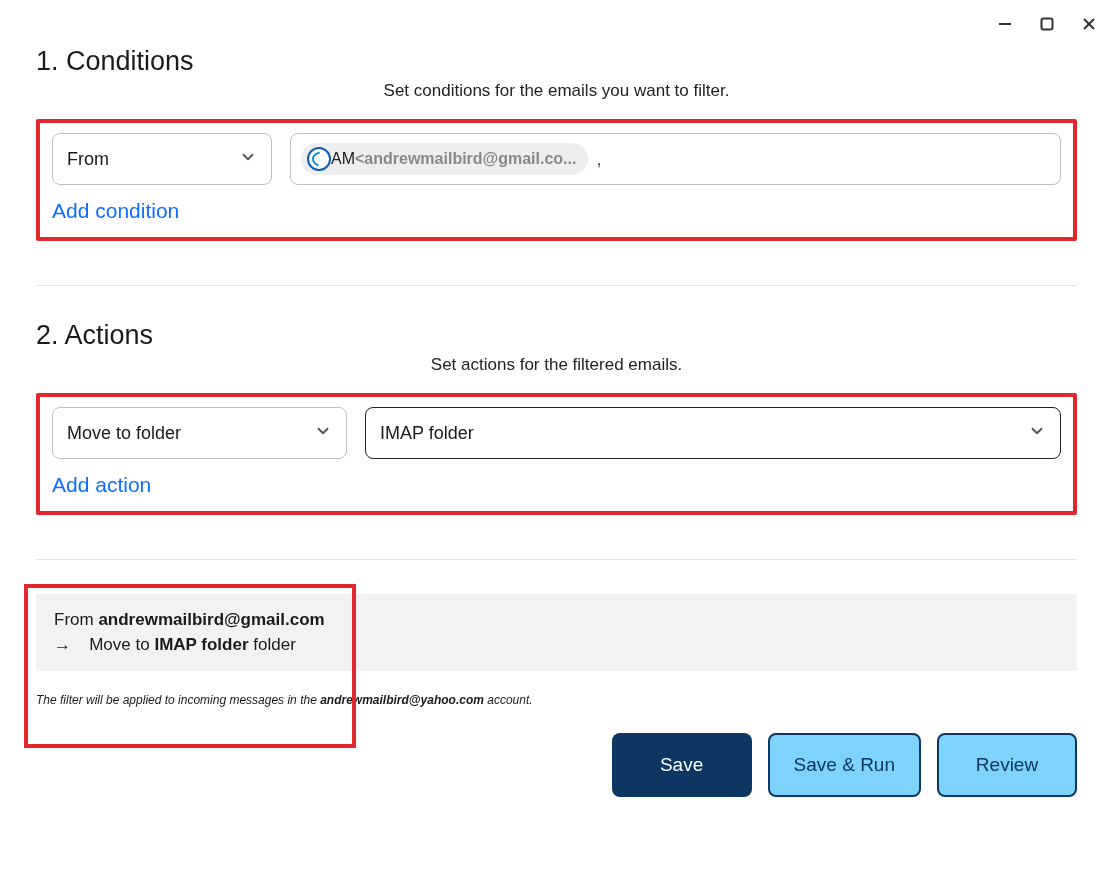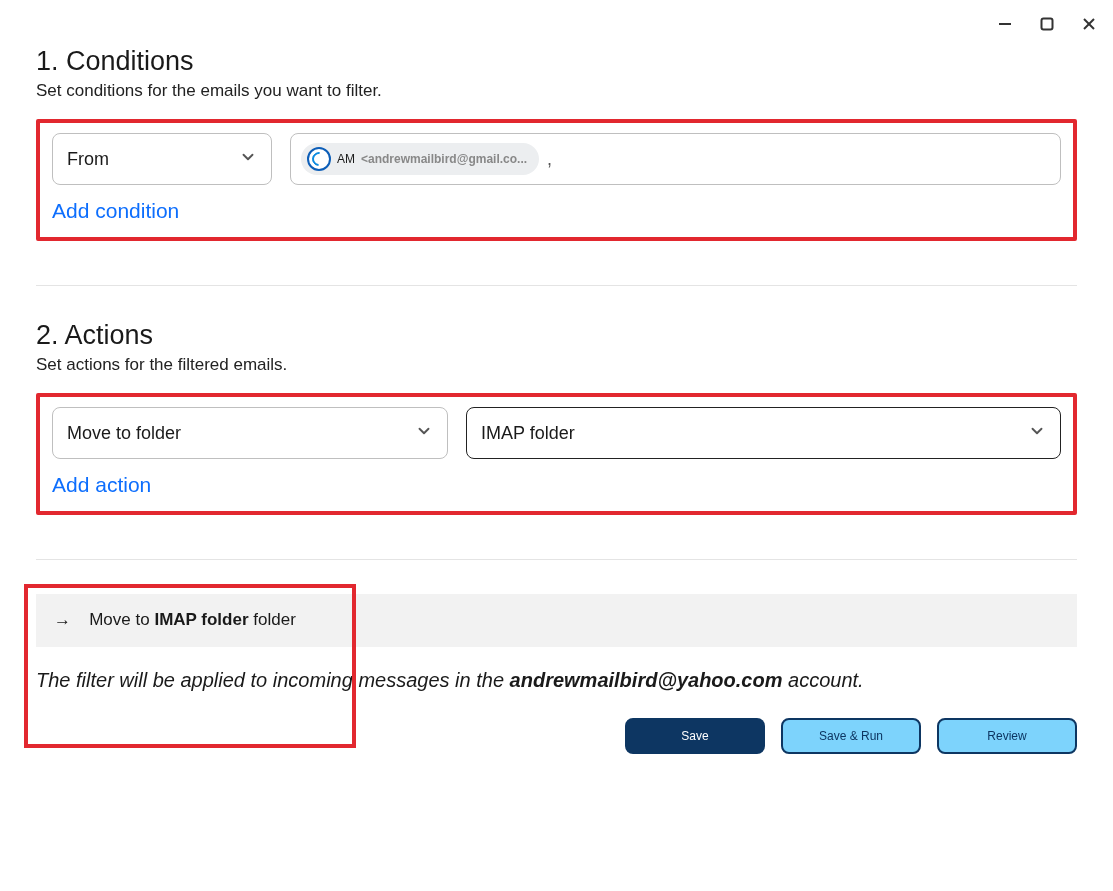--- a/index.html
+++ b/index.html
@@ -33,20 +33,21 @@
     }
     .section-title {
       font-size: 27px;
       font-weight: 400;
       margin-bottom: 4px;
     }
     .section-sub {
       font-size: 17px;
       color: #222;
       margin-bottom: 18px;
+      text-align: center;
     }
     .red-box {
       border: 4px solid #e2282f;
       padding: 10px 12px 14px 12px;
       border-radius: 2px;
     }
     .row {
       display: flex;
       gap: 18px;
       align-items: center;
@@ -78,22 +79,21 @@
       flex: 1;
       gap: 8px;
       background: #fff;
     }
     .chip {
       background: #eceef0;
       border-radius: 999px;
       padding: 4px 12px 4px 6px;
       display: flex;
       align-items: center;
-      gap: 6px;
-      font-size: 12px;
+      font-size: 16px;
     }
     .chip-icon {
       width: 24px;
       height: 24px;
       border-radius: 50%;
       background: #fff;
       border: 2.5px solid #0d5eb8;
       display: flex;
       align-items: center;
       justify-content: center;
@@ -122,34 +122,34 @@
     .review-panel {
       background: #f2f2f2;
       padding: 14px 18px;
       font-size: 17px;
       line-height: 1.45;
       margin-top: 10px;
     }
     .review-panel .arrow { margin-right: 4px; }
     .note {
       font-style: italic;
-      font-size: 20px;
+      font-size: 12px;
       margin-top: 22px;
     }
     .buttons {
       display: flex;
       gap: 16px;
       justify-content: flex-end;
       margin-top: 26px;
     }
     .btn {
-      height: 36px;
+      height: 64px;
       min-width: 140px;
       border-radius: 8px;
-      font-size: 12px;
+      font-size: 19px;
       font-weight: 500;
       cursor: pointer;
       display: flex;
       align-items: center;
       justify-content: center;
       padding: 0 24px;
     }
     .btn-primary {
       background: #0d3662;
       color: #fff;
@@ -219,21 +219,21 @@
     </div>
     <div class="link">Add condition</div>
   </div>
 
   <hr class="divider">
 
   <div class="section-title">2. Actions</div>
   <div class="section-sub">Set actions for the filtered emails.</div>
   <div class="red-box">
     <div class="row">
-      <div class="select" style="width:396px">
+      <div class="select" style="width:295px">
         <span>Move to folder</span>
         <span class="chevron">
           <svg width="18" height="18" viewBox="0 0 24 24">
               <path d="M6 9l6 6 6-6" fill="none" stroke="#555" stroke-width="2.5" stroke-linecap="round" stroke-linejoin="round"></path>
             </svg>
         </span>
       </div>
       <div class="select" style="flex:1; border-color:#222">
         <span>IMAP folder</span>
         <span class="chevron">
@@ -245,20 +245,23 @@
     </div>
     <div class="link">Add action</div>
   </div>
 
   <hr class="divider">
 
   <div class="review-wrap">
     <div class="review-overlay"></div>
     <div class="review-panel">
       <div>
+        <span>From </span><b>andrewmailbird@gmail.com</b>
+      </div>
+      <div>
         <span class="arrow">→</span>
         <span>&nbsp;</span>
         <span>Move to </span><b>IMAP folder</b><span> folder</span>
       </div>
     </div>
   </div>
 
   <div class="note">
     <span>The filter will be applied to incoming messages in the </span><b>andrewmailbird@yahoo.com</b><span> account.</span>
   </div>

